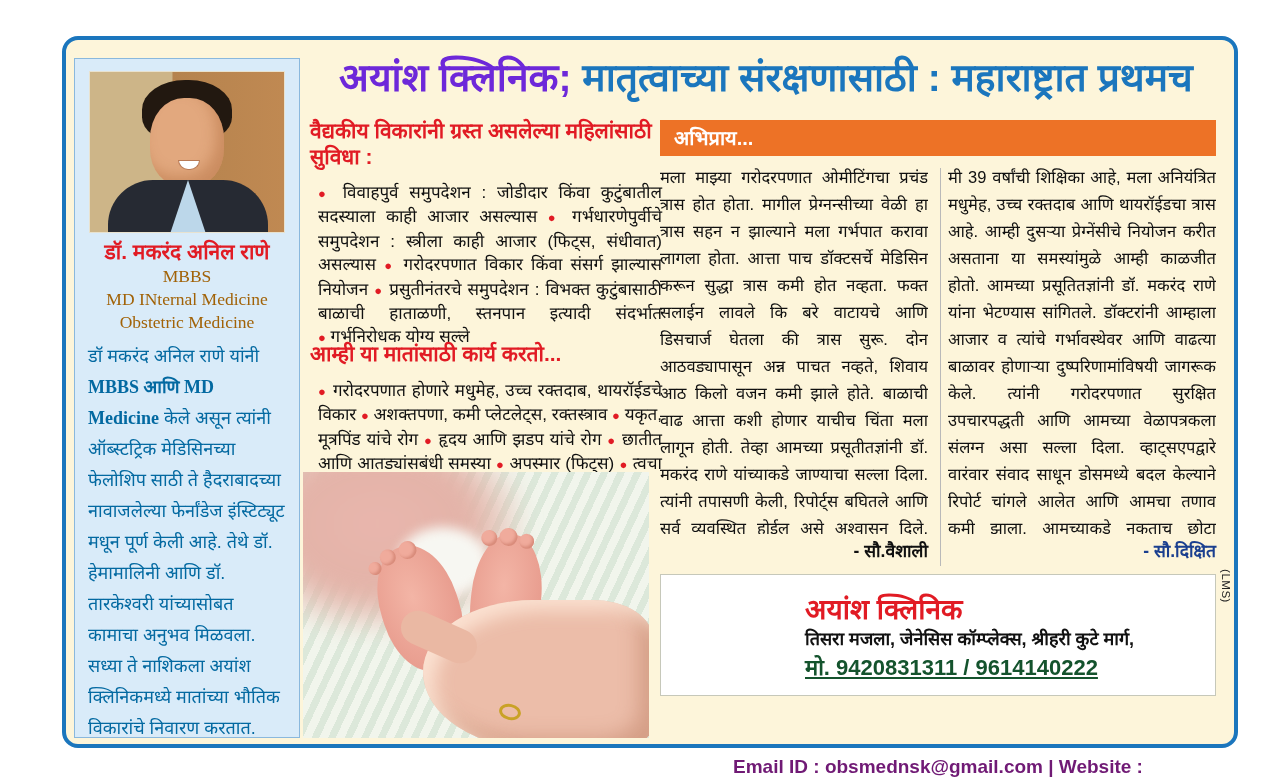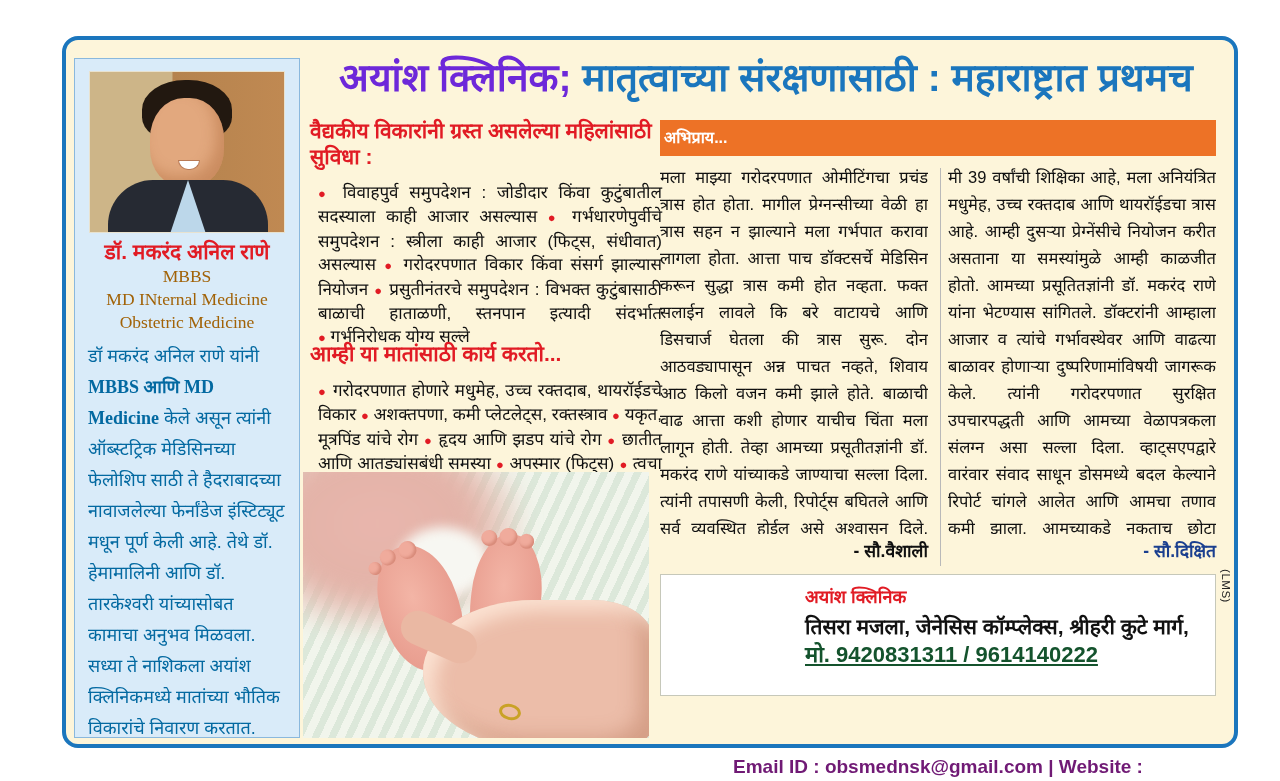--- a/index.html
+++ b/index.html
@@ -63,40 +63,40 @@
   .hand{position:absolute;left:120px;top:128px;width:230px;height:150px;background:#ecbda9;
         border-radius:55% 30% 20% 60%;box-shadow:inset 12px 10px 18px rgba(255,235,220,.8),
         inset -14px -12px 20px rgba(170,100,70,.35);}
   .thumb{position:absolute;left:96px;top:148px;width:80px;height:34px;background:#eab8a3;
          border-radius:18px;transform:rotate(24deg);}
   .ring{position:absolute;left:196px;top:232px;width:16px;height:10px;border:3px solid #c9a227;
         border-radius:50%;background:transparent;transform:rotate(12deg);}
 
   
   .banner{position:absolute;left:660px;top:120px;width:556px;height:36px;background:#ed7226;
-          color:#fff;font-weight:bold;font-size:16px;line-height:36px;padding-left:4px;
+          color:#fff;font-weight:bold;font-size:20px;line-height:36px;padding-left:14px;
           box-sizing:border-box;}
   .review-col{position:absolute;top:164px;width:268px;}
   .review-col .txt{margin:0;height:370px;overflow:hidden;text-align:justify;
                    font-size:16.5px;line-height:27px;color:#101010;}
   .col1{left:660px;} .col2{left:948px;}
   .col-divider{position:absolute;left:940px;top:168px;width:1px;height:398px;background:#b9b9b9;}
   .sig{margin-top:4px;text-align:right;font-weight:bold;font-size:17.5px;}
   .sig1{color:#101010;} .sig2{color:#1a3f8f;}
 
   
   .clinic-box{position:absolute;left:660px;top:574px;width:556px;height:122px;background:#fff;
               border:1px solid #c6c8ba;box-sizing:border-box;}
   .logo{position:absolute;left:8px;top:2px;width:126px;height:116px;text-align:center;}
   .logo svg{display:block;margin:2px auto 0;}
   .logo-word{color:#e11b24;font-weight:bold;font-size:30px;line-height:30px;margin-top:-6px;}
   .logo-sub{color:#9a9a9a;font-size:16px;letter-spacing:1px;}
   .clinic-text{position:absolute;left:144px;top:6px;width:404px;}
-  .clinic-name{color:#e11b24;font-weight:bold;font-size:18px;line-height:32px;}
-  .addr{font-size:21px;line-height:27px;color:#111;font-weight:bold;}
+  .clinic-name{color:#e11b24;font-weight:bold;font-size:28px;line-height:32px;margin-top:13px;}
+  .addr{font-size:18px;line-height:27px;color:#111;font-weight:bold;}
   .phone{font-size:22px;line-height:30px;color:#14532d;font-weight:bold;text-decoration:underline;}
   .contact-bar{position:absolute;left:660px;top:702px;width:556px;height:46px;background:#fff;
                text-align:center;font-weight:bold;font-size:19px;line-height:34px;color:#701a75;margin-top:48px;}
 
   .lms{position:absolute;left:1196px;top:580px;width:60px;text-align:center;
        transform:rotate(90deg);font-size:11.5px;color:#222;letter-spacing:.5px;}
 </style>
 </head>
 <body>
 

